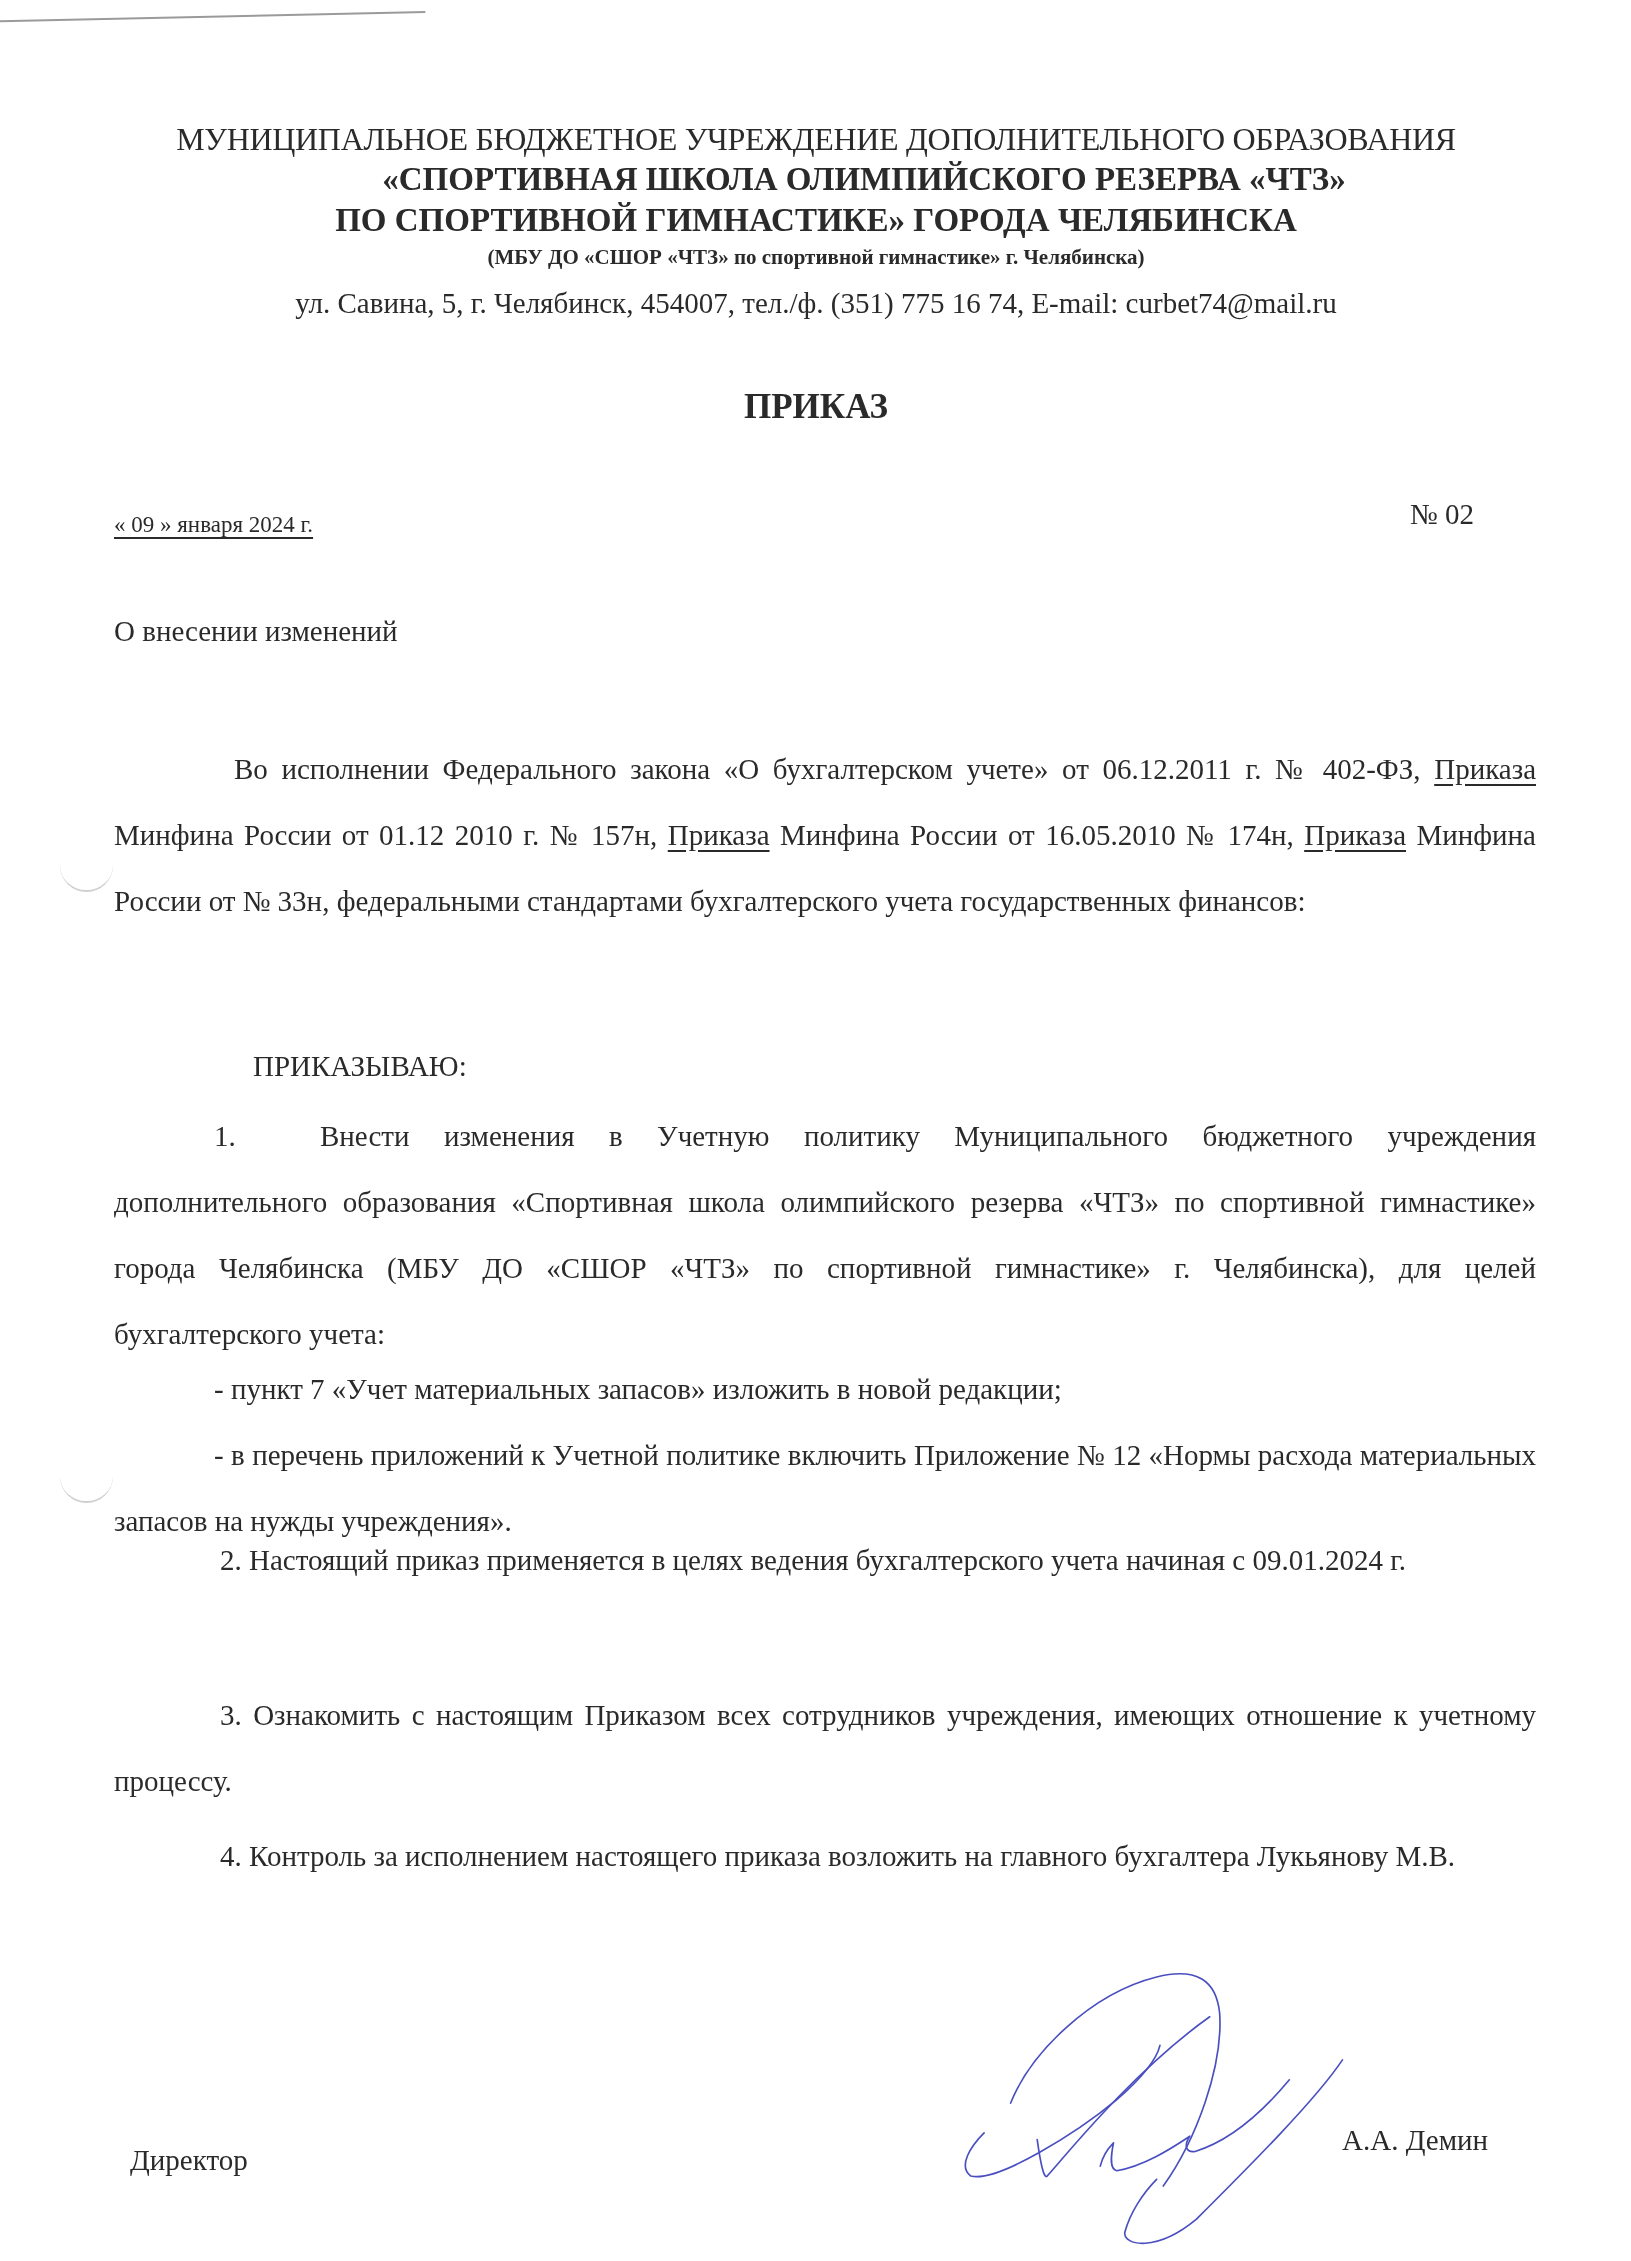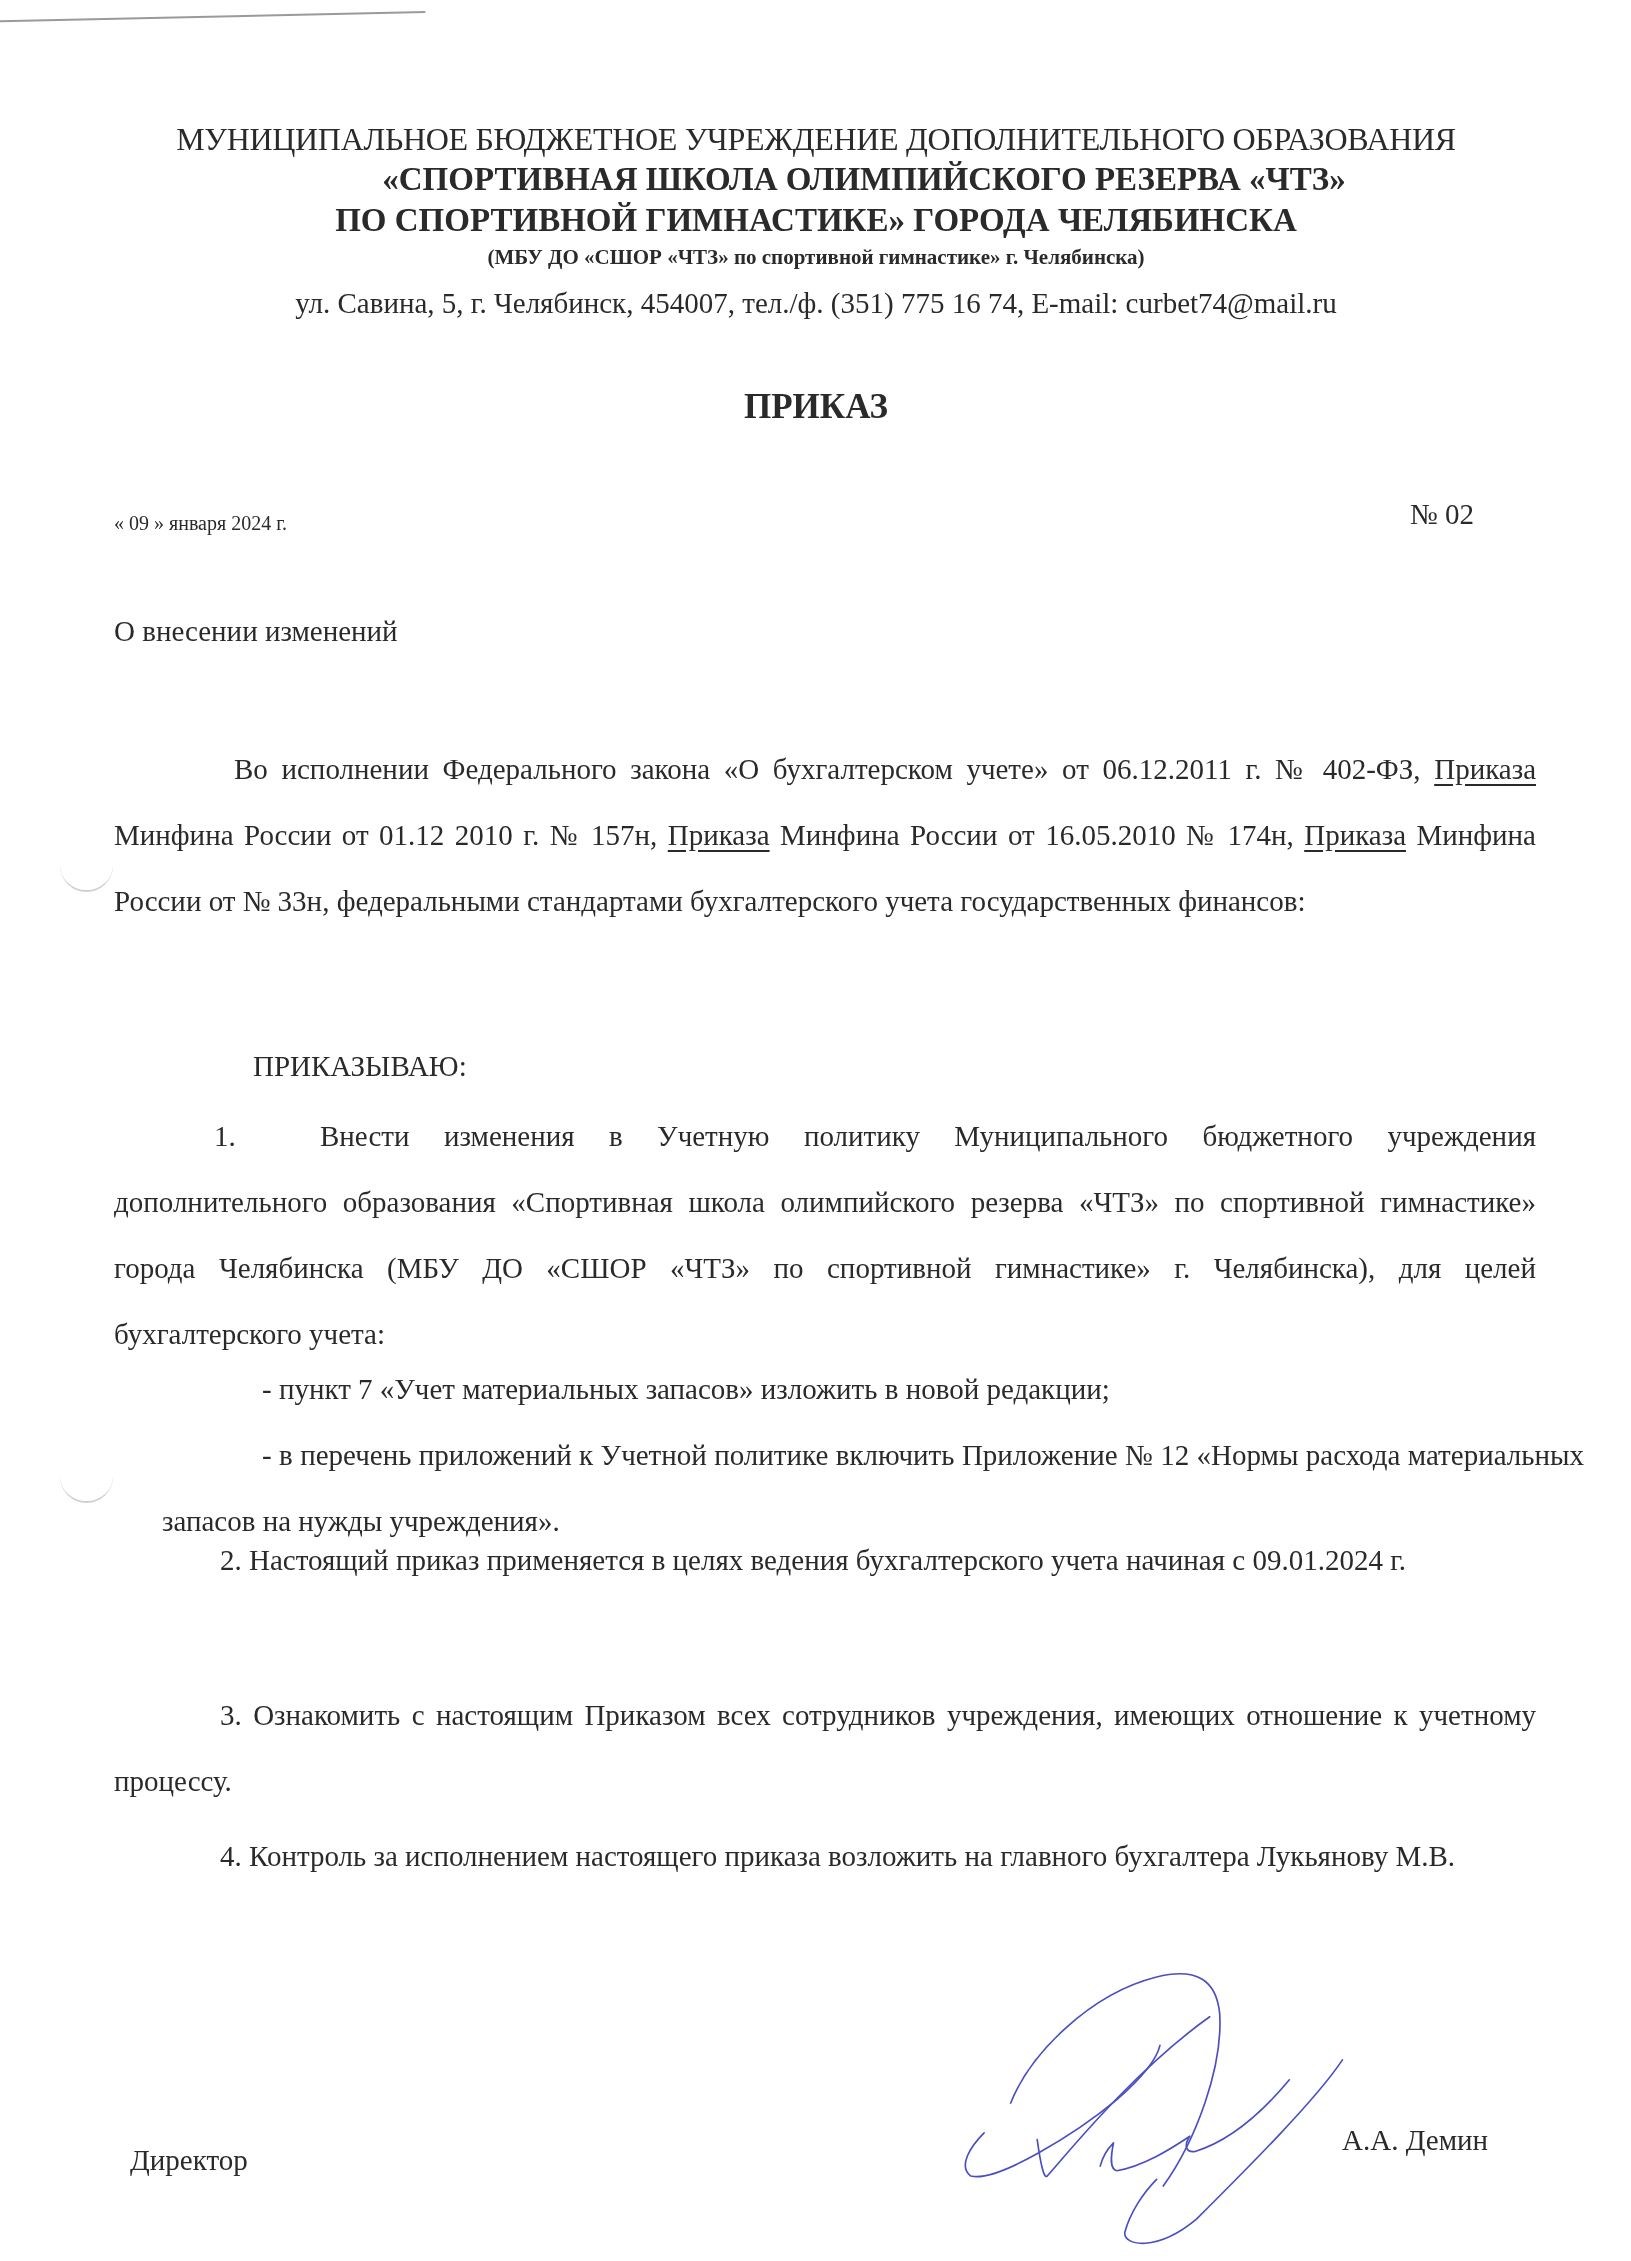--- a/index.html
+++ b/index.html
@@ -9,31 +9,31 @@
   .punch { position: absolute; width: 53px; height: 53px; border-radius: 50%;
            border-bottom: 2px solid #cfcfcf; box-sizing: border-box; }
   .h-line { position: absolute; left: 0; width: 100%; text-align: center; white-space: nowrap; }
   .h1 { top: 121px; font-size: 32px; letter-spacing: -0.3px; transform: scaleX(1.0); }
   .h2 { top: 161px; font-size: 33px; font-weight: bold; padding-left: 48px; }
   .h3 { top: 202px; font-size: 33px; font-weight: bold; }
   .h4 { top: 245px; font-size: 21px; font-weight: bold; }
   .h5 { top: 287px; font-size: 29px; }
   .title { position: absolute; top: 387px; left: 0; width: 100%; text-align: center;
            font-size: 35px; font-weight: bold; }
-  .date { position: absolute; left: 114px; top: 512px; font-size: 20px; 
+  .date { position: absolute; left: 114px; top: 512px; font-size: 23px; text-decoration: underline;
           text-underline-offset: 5.3px; }
   .number { position: absolute; left: 1410px; top: 498px; font-size: 29px; }
   .subject { position: absolute; left: 114px; top: 611px; font-size: 29px; line-height: 41px; }
   .body { position: absolute; left: 114px; width: 1422px; font-size: 29px; line-height: 66px;
           text-align: justify; }
   .p-intro { top: 736px; text-indent: 120px; }
   .p-order { top: 1023px; left: 253px; font-size: 29px; position: absolute; margin-top: 27px; }
   .p1 { top: 1103px; }
   .p1 .num { display: inline-block; width: 106px; margin-left: 100px; text-indent: 0; }
-  .dash { position: absolute; left: 114px; width: 1422px; font-size: 29px; line-height: 66px; margin-left: 48px; }
+  .dash { position: absolute; left: 114px; width: 1422px; font-size: 29px; line-height: 66px; }
   .d1 { top: 1356px; text-indent: 100px; }
   .d2 { top: 1422px; text-indent: 100px; text-align: justify; }
   .p2 { top: 1527px; text-indent: 106px; }
   .p3 { top: 1682px; text-indent: 106px; }
   .p4 { top: 1823px; text-indent: 106px; }
   u { text-underline-offset: 5.3px; }
   .sign-role { position: absolute; left: 130px; top: 2144px; font-size: 29px; }
   .sign-name { position: absolute; left: 1342px; top: 2124px; font-size: 29px; }
   .signature { position: absolute; left: 944px; top: 1967px; width: 412px; height: 292px; }
 </style>

